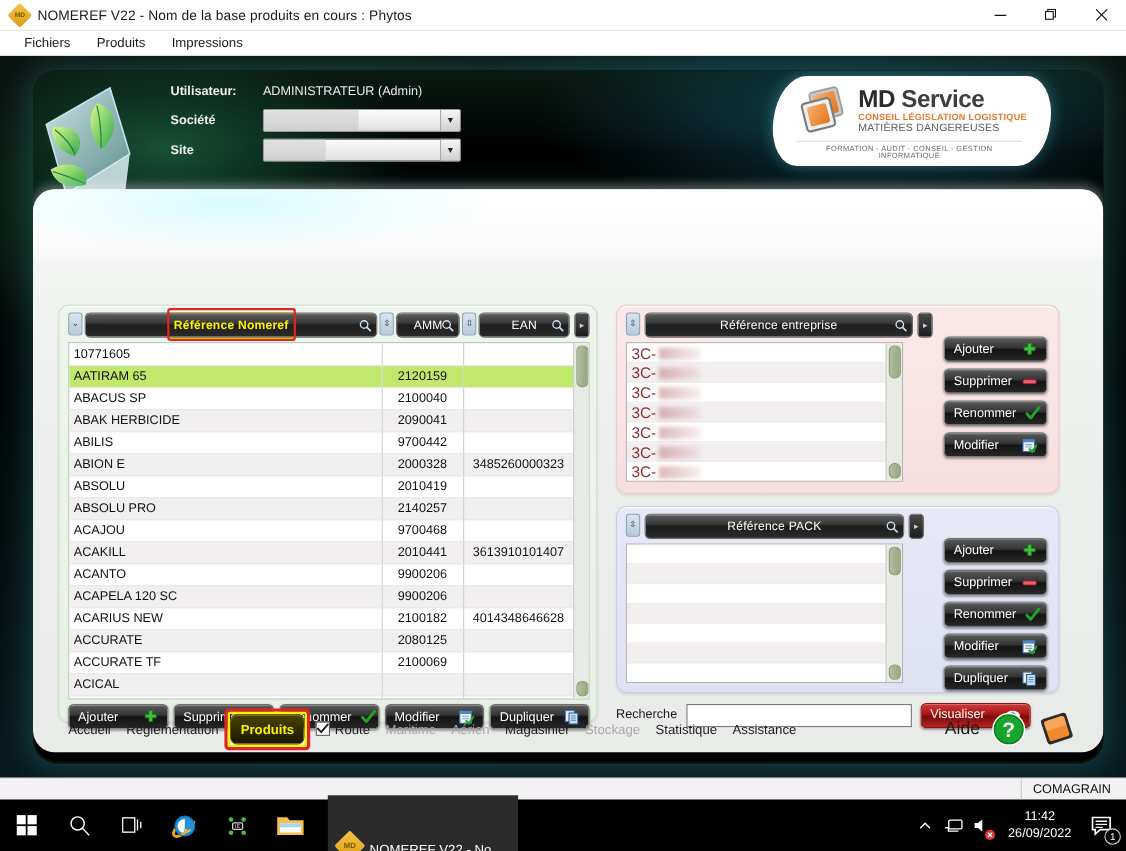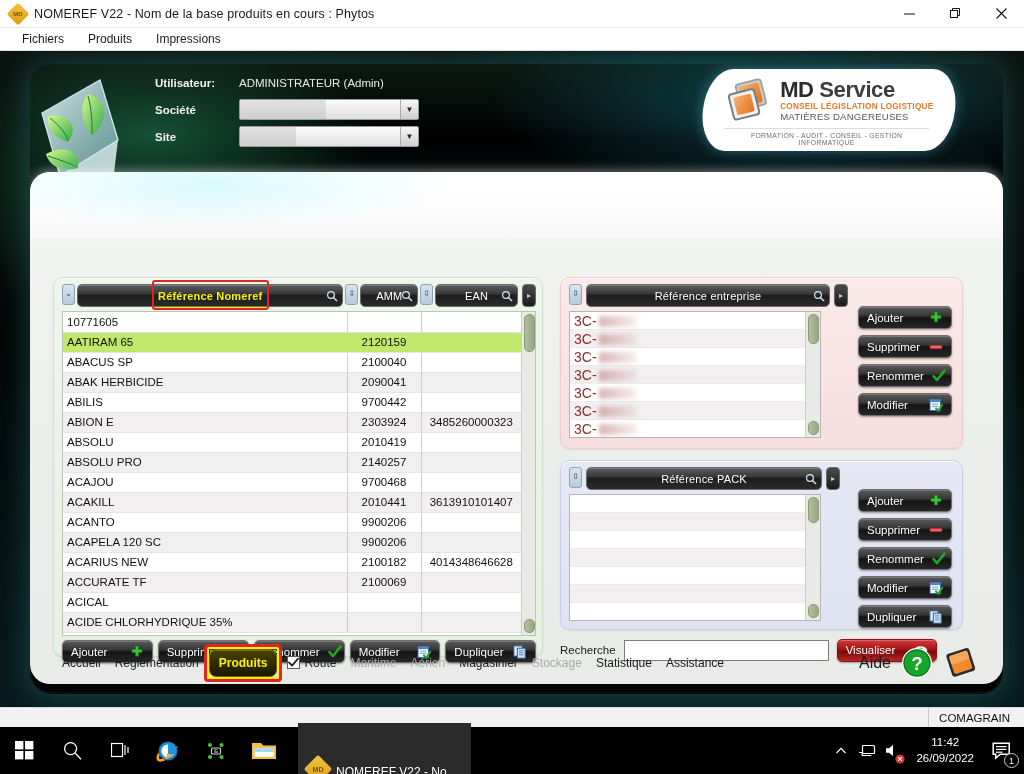--- a/index.html
+++ b/index.html
@@ -558,21 +558,21 @@
                       <td class="c2">2090041</td>
                       <td class="c3"></td>
                     </tr>
                     <tr>
                       <td class="c1">ABILIS</td>
                       <td class="c2">9700442</td>
                       <td class="c3"></td>
                     </tr>
                     <tr>
                       <td class="c1">ABION E</td>
-                      <td class="c2">2303924</td>
+                      <td class="c2">2000328</td>
                       <td class="c3">3485260000323</td>
                     </tr>
                     <tr>
                       <td class="c1">ABSOLU</td>
                       <td class="c2">2010419</td>
                       <td class="c3"></td>
                     </tr>
                     <tr>
                       <td class="c1">ABSOLU PRO</td>
                       <td class="c2">2140257</td>
@@ -595,20 +595,25 @@
                     </tr>
                     <tr>
                       <td class="c1">ACAPELA 120 SC</td>
                       <td class="c2">9900206</td>
                       <td class="c3"></td>
                     </tr>
                     <tr>
                       <td class="c1">ACARIUS NEW</td>
                       <td class="c2">2100182</td>
                       <td class="c3">4014348646628</td>
+                    </tr>
+                    <tr>
+                      <td class="c1">ACCURATE</td>
+                      <td class="c2">2080125</td>
+                      <td class="c3"></td>
                     </tr>
                     <tr>
                       <td class="c1">ACCURATE TF</td>
                       <td class="c2">2100069</td>
                       <td class="c3"></td>
                     </tr>
                     <tr>
                       <td class="c1">ACICAL</td>
                       <td class="c2"></td>
                       <td class="c3"></td>

